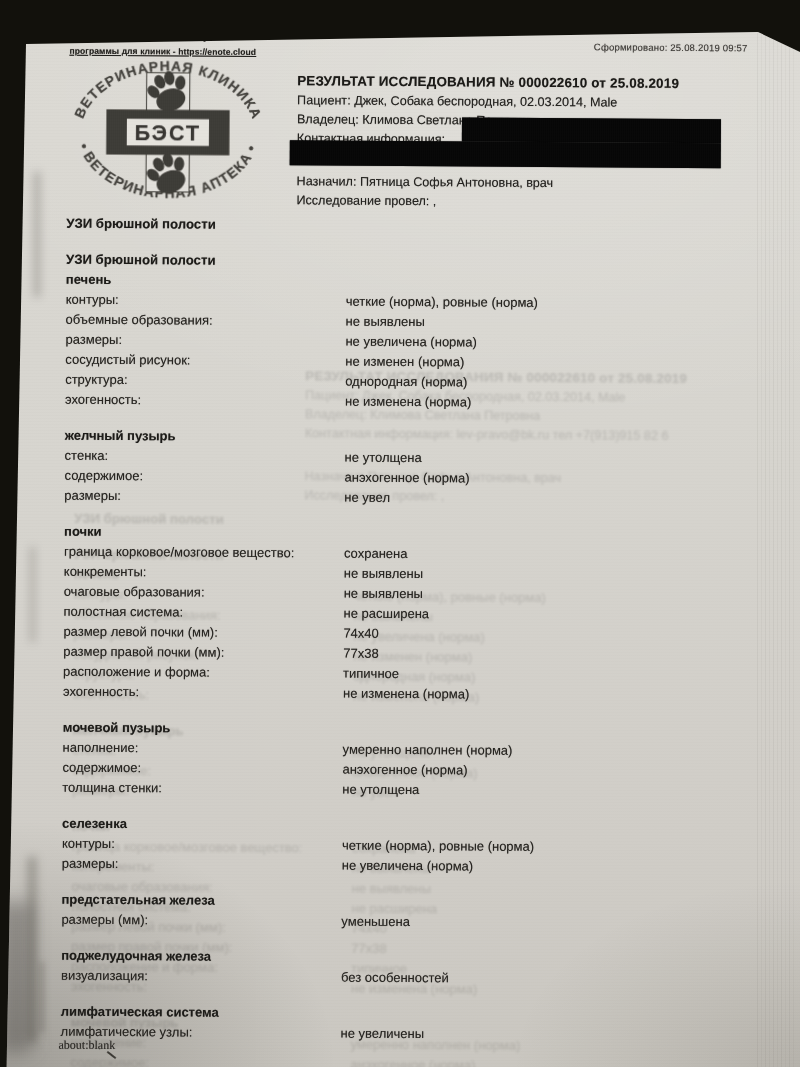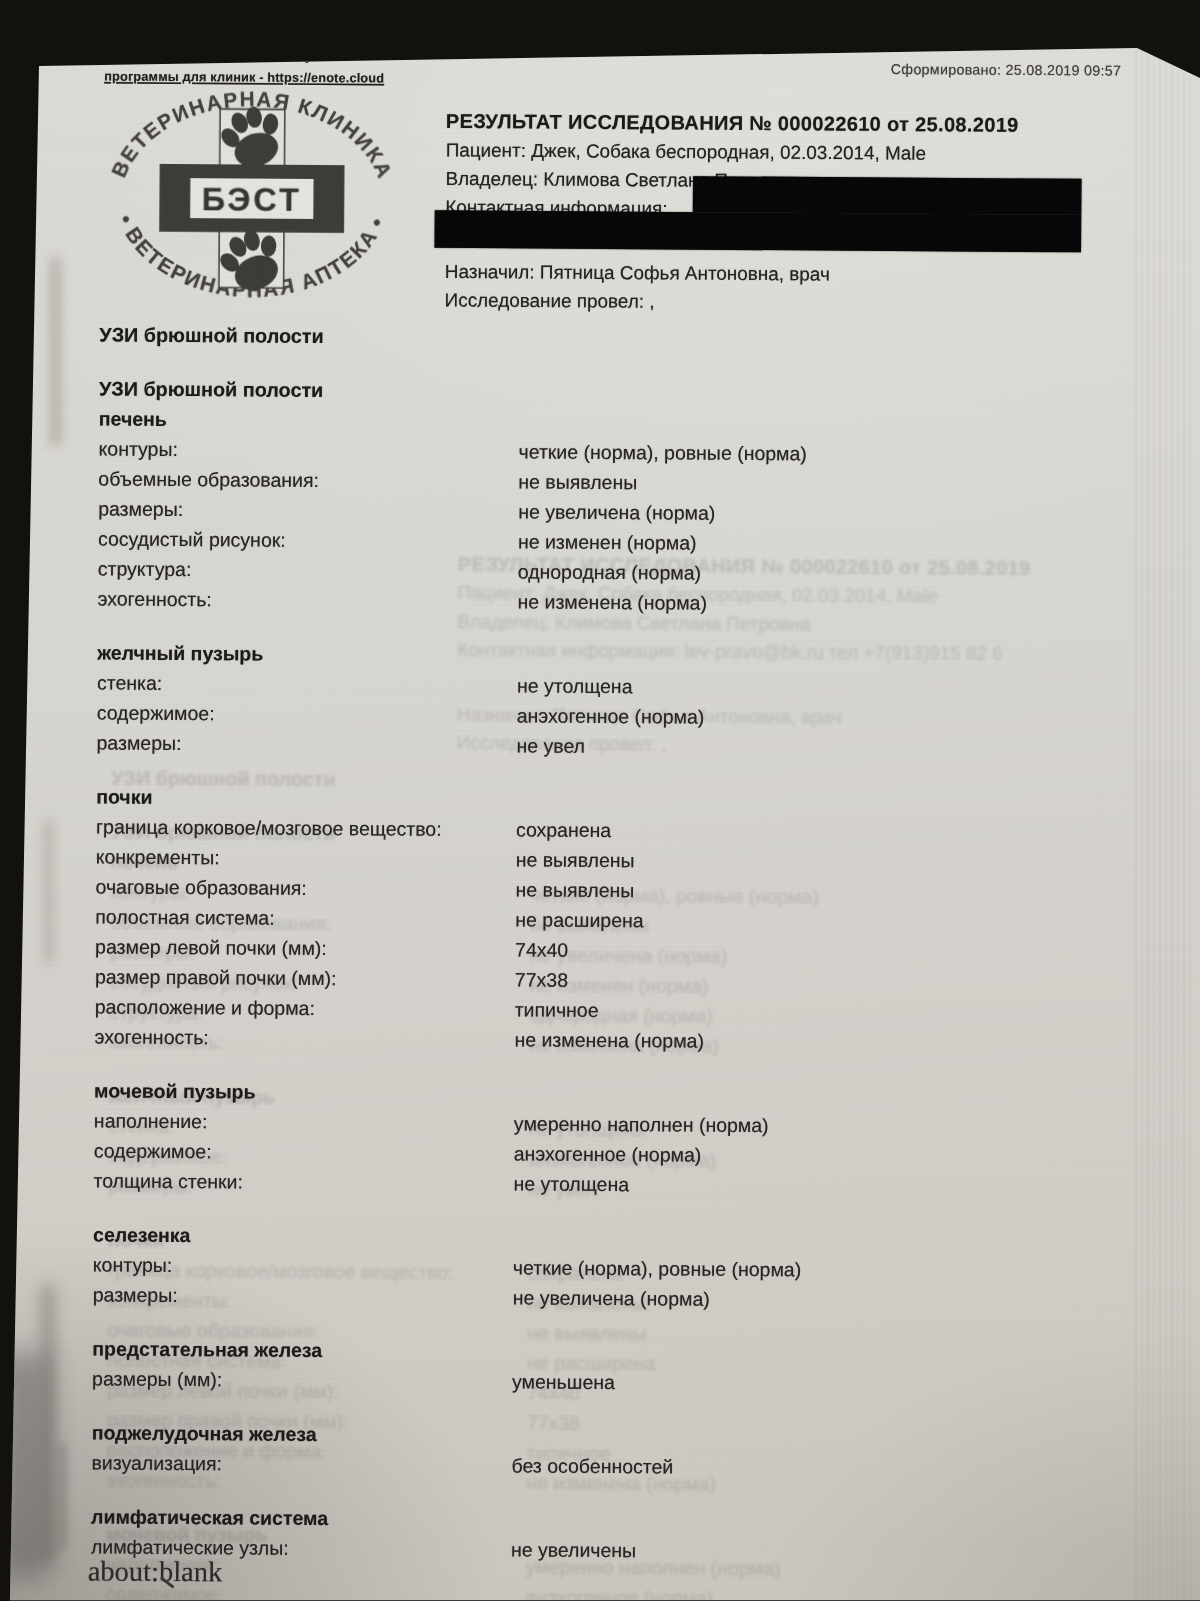--- a/index.html
+++ b/index.html
@@ -64,21 +64,21 @@
   .report-title{font-weight:bold;font-size:13.2px;height:20px;color:#1c1b18;}
   .section{margin-top:16px;}
   .report-title + .section{margin-top:0;}
   .sec-heading{font-weight:bold;height:20px;color:#1c1b18;}
   .field-row{display:flex;height:20px;}
   .f-label{width:280px;flex:none;}
   .f-value{flex:1;}
   
   .footer-left{
     position:absolute;left:62px;top:1008px;
-    font-family:"Liberation Serif",serif;font-size:19px;color:#2d2b27;
+    font-family:"Liberation Serif",serif;font-size:12px;color:#2d2b27;
   }
   .footer-right{
     position:absolute;right:38px;top:1034px;
     font-family:"Liberation Serif",serif;font-size:13.5px;color:#2d2b27;
   }
   
   .ghost{
     position:absolute;left:10px;top:295px;width:800px;height:1067px;
     opacity:.14;filter:blur(1px);pointer-events:none;
   }

